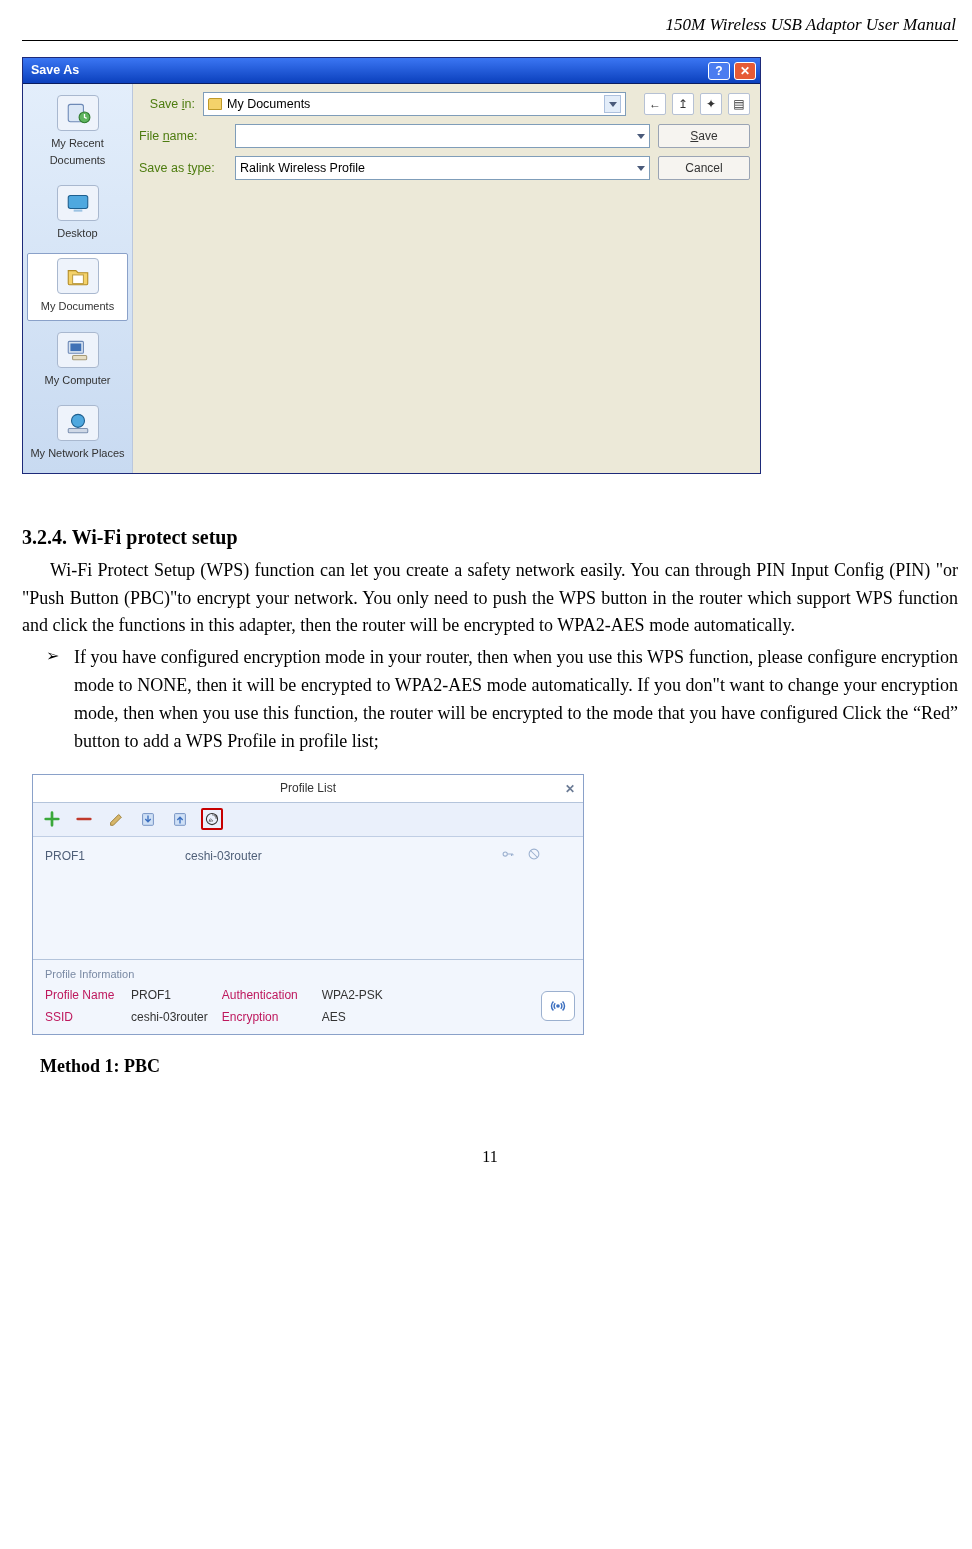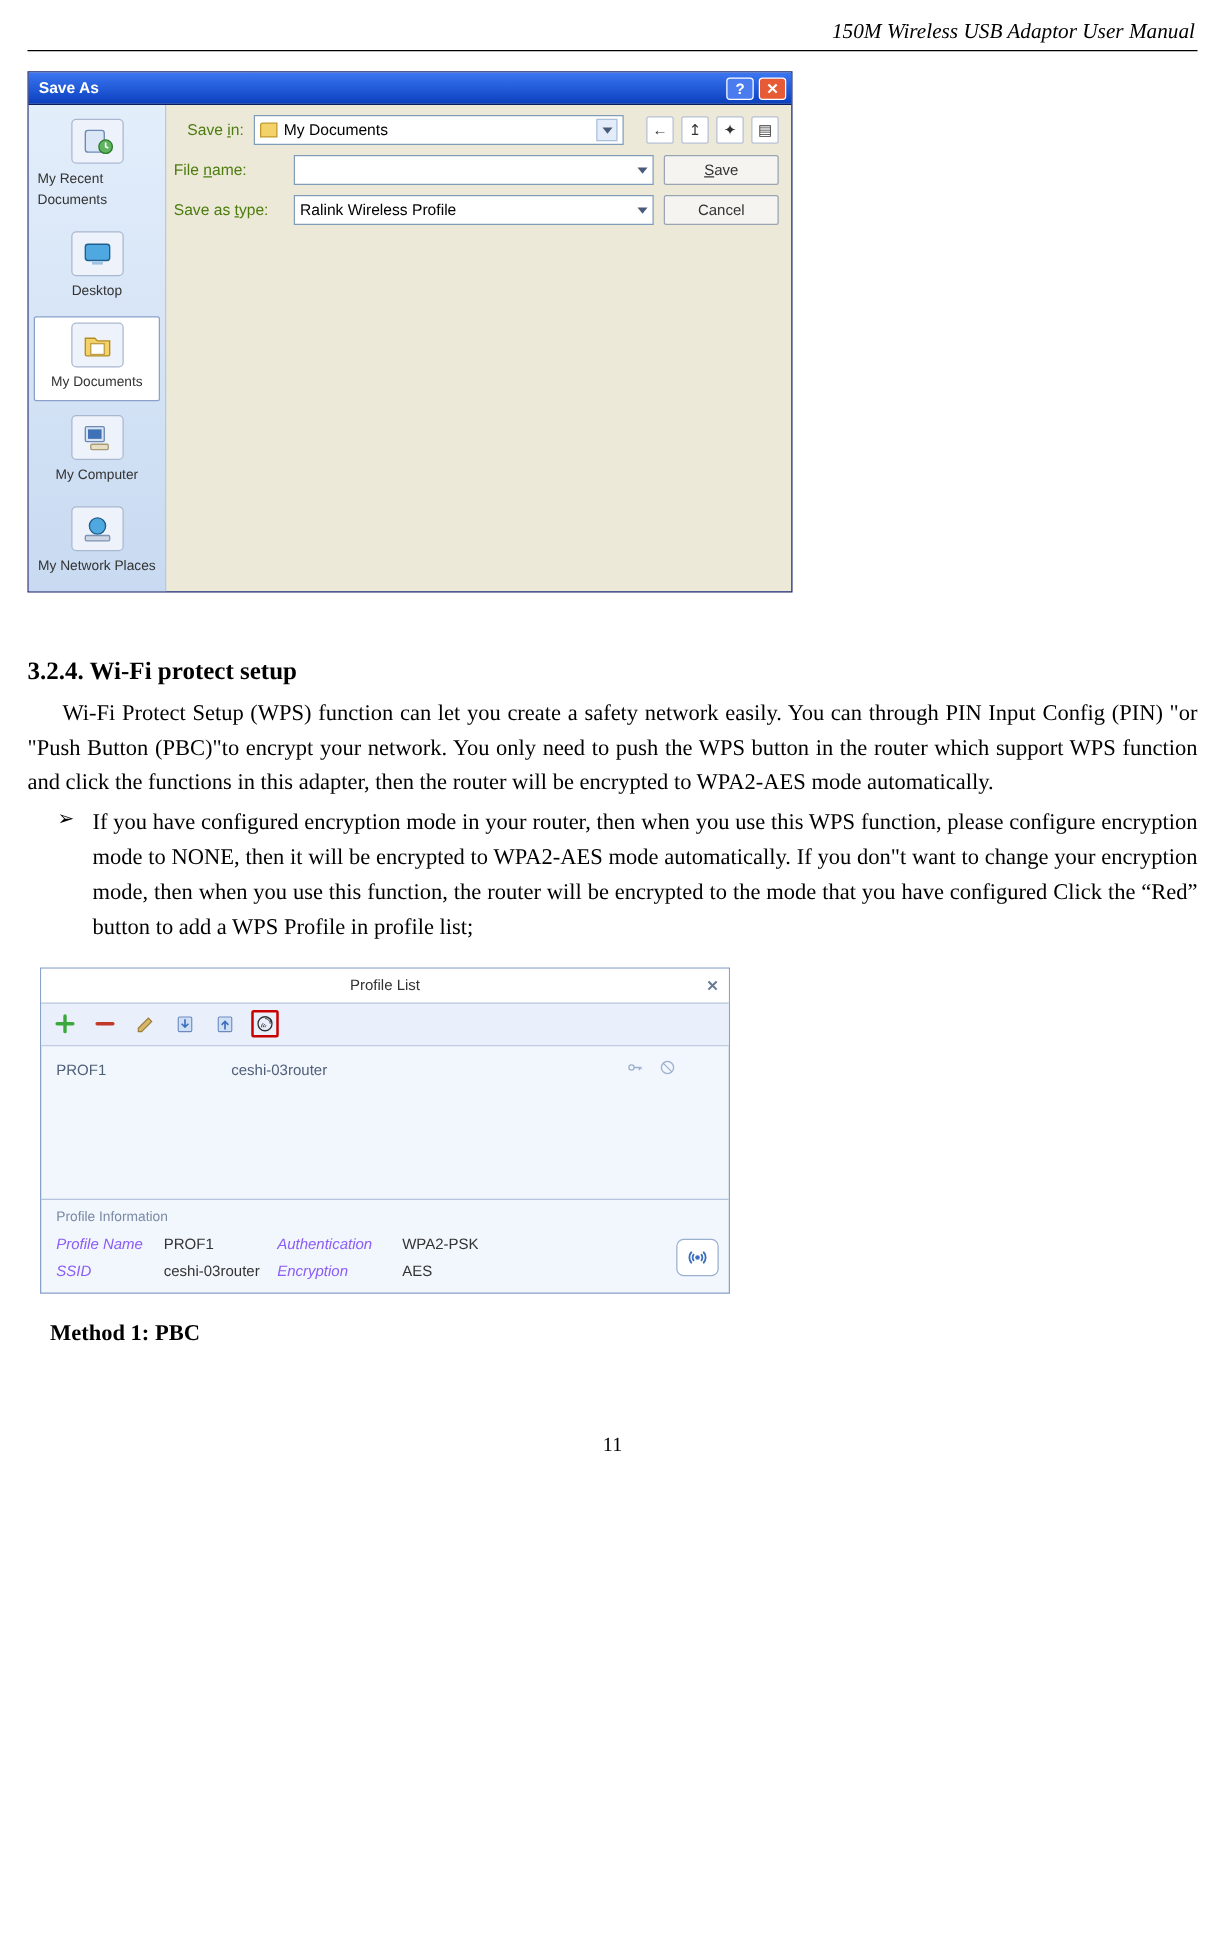--- a/index.html
+++ b/index.html
@@ -35,21 +35,21 @@
   .hdr{
     text-align:right;
     font-style:italic;
     font-size:17px;
     padding:2px 2px 2px 2px;
     border-bottom:1px solid #000;
     margin-bottom:6px;
   }
   
   .saveas{
-    width:612px;
+    width:739px;
     border:1px solid #1d2a79;
     background:var(--win-face);
     margin-top:16px;
     font-family:"Tahoma",sans-serif;
     font-size:12.5px;
   }
   .saveas-titlebar{
     height:26px;
     background:linear-gradient(to bottom,var(--grad-top) 0%,var(--grad-bot) 100%);
     display:flex;align-items:center;justify-content:space-between;
@@ -91,21 +91,21 @@
   .textfield .val{flex:1;color:#000;}
   .winbtn{
     width:92px;height:24px;border:1px solid #9aa4b4;background:var(--btn-face);
     border-radius:2px;display:flex;align-items:center;justify-content:center;
     color:#333;font-family:"Tahoma",sans-serif;font-size:12px;
   }
   
   .places{
     width:110px;background:linear-gradient(to bottom,#e3eefb 0%,#c8daf1 100%);
     border-right:1px solid #bac7dd;padding:6px 4px;
-    display:flex;flex-direction:column;gap:6px;font-size:11px;text-align:left;
+    display:flex;flex-direction:column;gap:6px;font-size:11px;text-align:center;
   }
   .place{
     border:1px solid transparent;border-radius:2px;padding:4px 2px 4px 2px;
     display:flex;flex-direction:column;align-items:center;gap:4px;color:#333;
   }
   .place.active{background:#fff;border:1px solid #8aa1c9;}
   .place .pi{width:42px;height:36px;border:1px solid #a9b8cf;background:#eef3fb;border-radius:4px;display:flex;align-items:center;justify-content:center;}
   .pi svg{width:28px;height:26px;}
   .underline{text-decoration:underline;}
 
@@ -140,21 +140,21 @@
   .redcircle{border:2px solid #c70000;padding:2px;}
   .list-area{height:122px;padding:8px 12px;}
   .row{display:flex;align-items:center;gap:20px;padding:2px 0;color:#4f5f78;}
   .row .nm{width:120px;}
   .row .ss{flex:1;}
   .row .ricons{display:flex;gap:12px;color:#8aa1c9;margin-right:30px;}
   .info-strip{border-top:1px solid #b4c4db;padding:6px 8px 8px 12px;}
   .info-strip .legend{color:#7a8aa4;font-size:11px;margin-bottom:3px;}
   .info-grid{display:flex;align-items:center;gap:14px;}
   .kv{display:flex;gap:8px;}
-  .kv .k{color:#8b5cf6;min-width:78px;font-style:italic;}
+  .kv .k{color:#be185d;min-width:78px;}
   .rf-badge{margin-left:auto;width:34px;height:30px;border:1px solid #9bb0cf;border-radius:6px;background:#fff;display:flex;align-items:center;justify-content:center;}
   .rf-badge svg{width:22px;height:22px;}
   .colA{display:flex;flex-direction:column;gap:3px;}
 
 </style>
 </head>
 <body>
 
 <div class="page">
   <div class="hdr">150M Wireless USB Adaptor User Manual</div>

